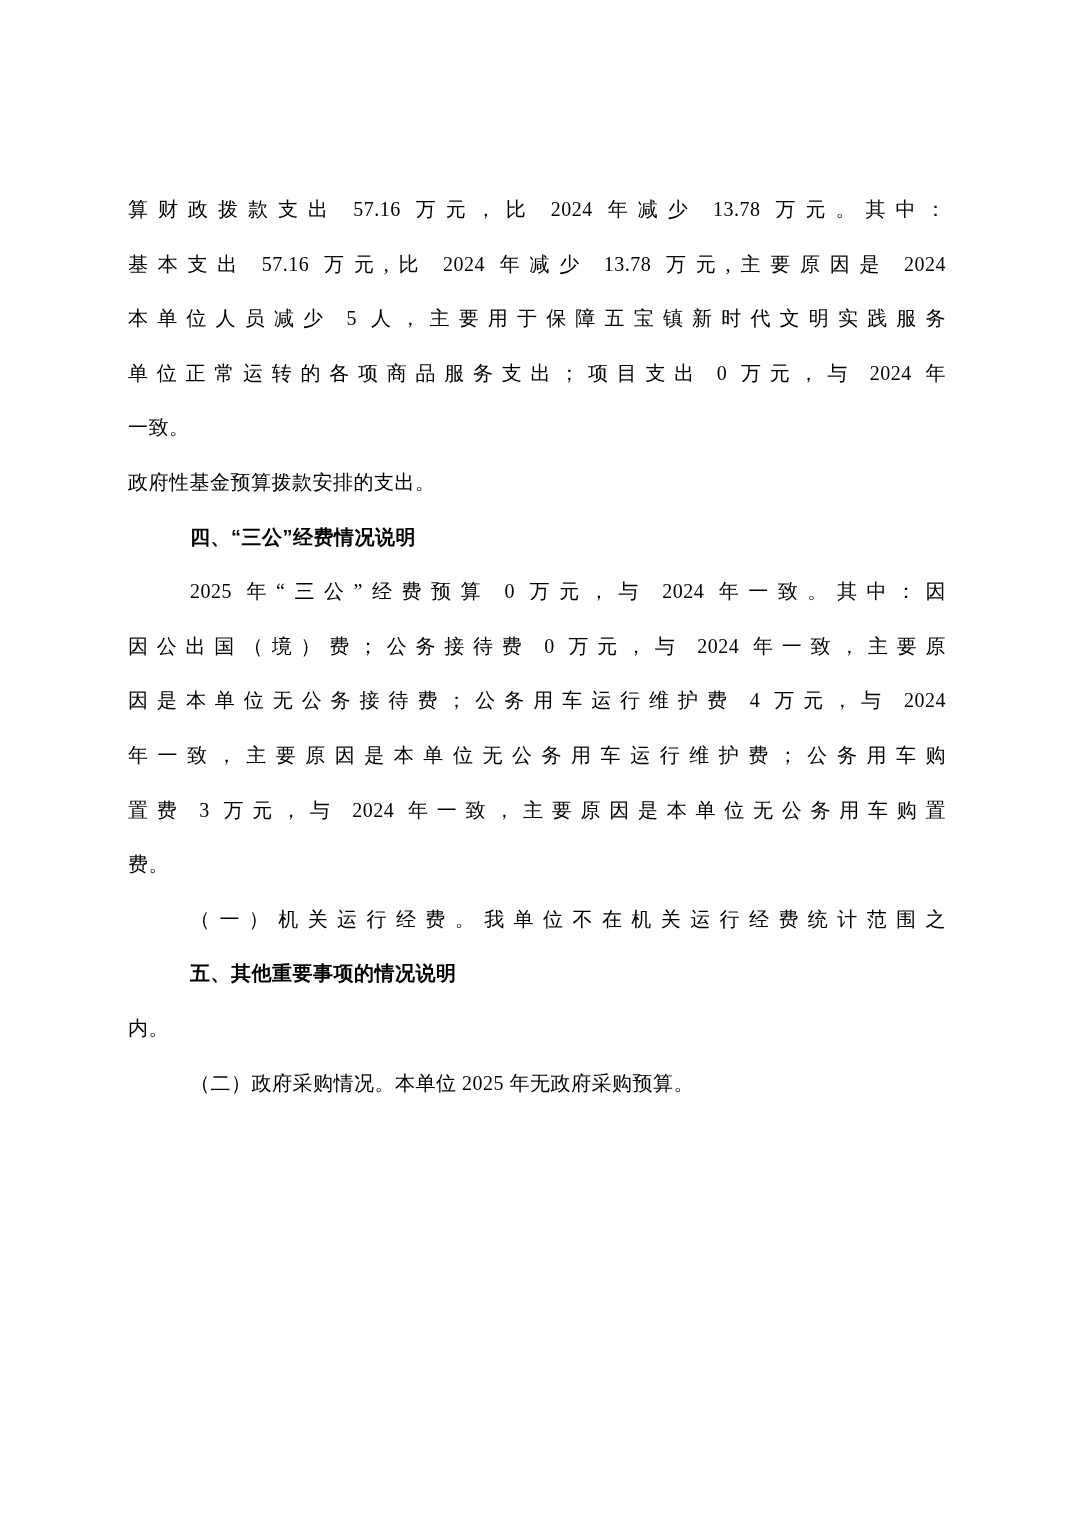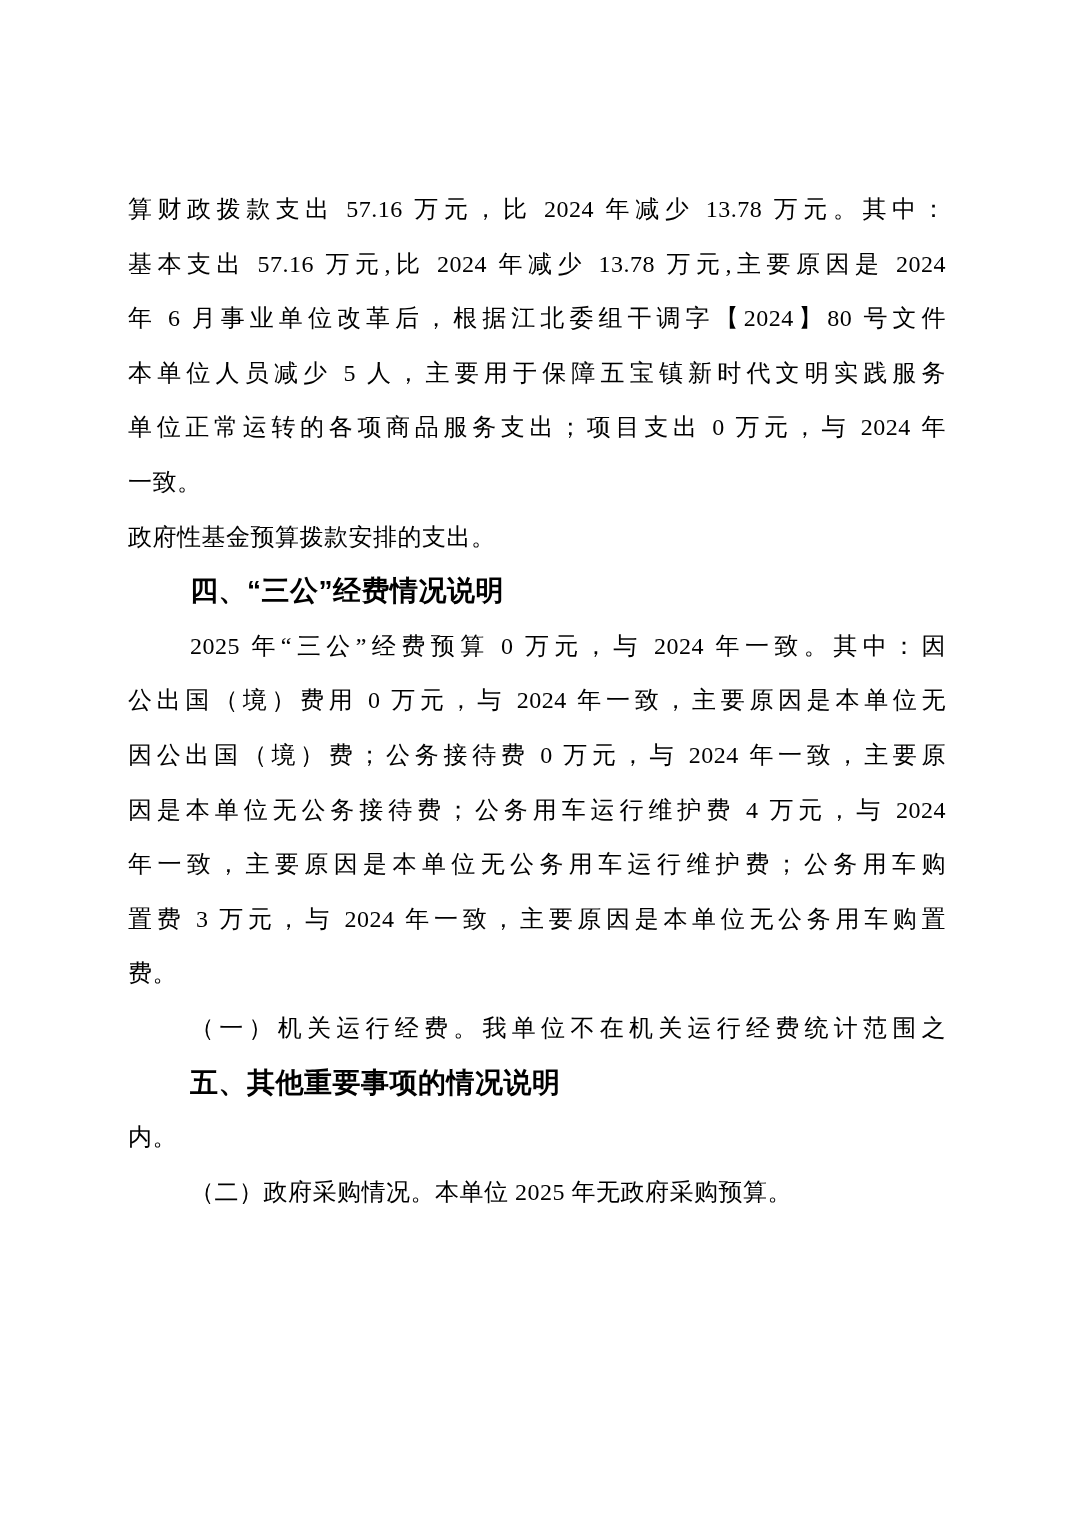--- a/index.html
+++ b/index.html
@@ -20,57 +20,55 @@
     height: 1520px;
     background: #ffffff;
   }
   .textblock {
     position: absolute;
     left: 128px;
     top: 182px;
     width: 818px;
   }
   .line {
-    font-size: 24px;
+    font-size: 20px;
     line-height: 54.6px;
     height: 54.6px;
     letter-spacing: 0.5px;
     white-space: nowrap;
     text-align: left;
   }
   .line.justify {
     white-space: normal;
     text-align: justify;
     text-align-last: justify;
     text-justify: inter-character;
   }
   .line.indent {
     padding-left: 62px;
   }
   .line.heading {
     font-family: "Liberation Sans", "DejaVu Sans", sans-serif;
     font-weight: 700;
-    font-size: 28px;
+    font-size: 20px;
   }
 </style>
 </head>
 <body>
 
 <div class="page">
   <div class="textblock" id="textblock">
       <div class="line justify">算财政拨款支出 57.16 万元，比 2024 年减少 13.78 万元。其中：</div>
       <div class="line justify">基本支出 57.16 万元,比 2024 年减少 13.78 万元,主要原因是 2024</div>
-      <div class="line justify">年 6 月事业单位改革后，根据江北委组干调字【2024】80 号文件</div>
       <div class="line justify">本单位人员减少 5 人，主要用于保障五宝镇新时代文明实践服务</div>
       <div class="line justify">单位正常运转的各项商品服务支出；项目支出 0 万元，与 2024 年</div>
       <div class="line">一致。</div>
       <div class="line">政府性基金预算拨款安排的支出。</div>
       <div class="line heading indent">四、“三公”经费情况说明</div>
       <div class="line indent justify">2025 年“三公”经费预算 0 万元，与 2024 年一致。其中：因</div>
-      <div class="line justify">公出国（境）费用 0 万元，与 2024 年一致，主要原因是本单位无</div>
       <div class="line justify">因公出国（境）费；公务接待费 0 万元，与 2024 年一致，主要原</div>
       <div class="line justify">因是本单位无公务接待费；公务用车运行维护费 4 万元，与 2024</div>
       <div class="line justify">年一致，主要原因是本单位无公务用车运行维护费；公务用车购</div>
       <div class="line justify">置费 3 万元，与 2024 年一致，主要原因是本单位无公务用车购置</div>
       <div class="line">费。</div>
       <div class="line indent justify">（一）机关运行经费。我单位不在机关运行经费统计范围之</div>
       <div class="line heading indent">五、其他重要事项的情况说明</div>
       <div class="line">内。</div>
       <div class="line indent">（二）政府采购情况。本单位 2025 年无政府采购预算。</div>
     </div>

